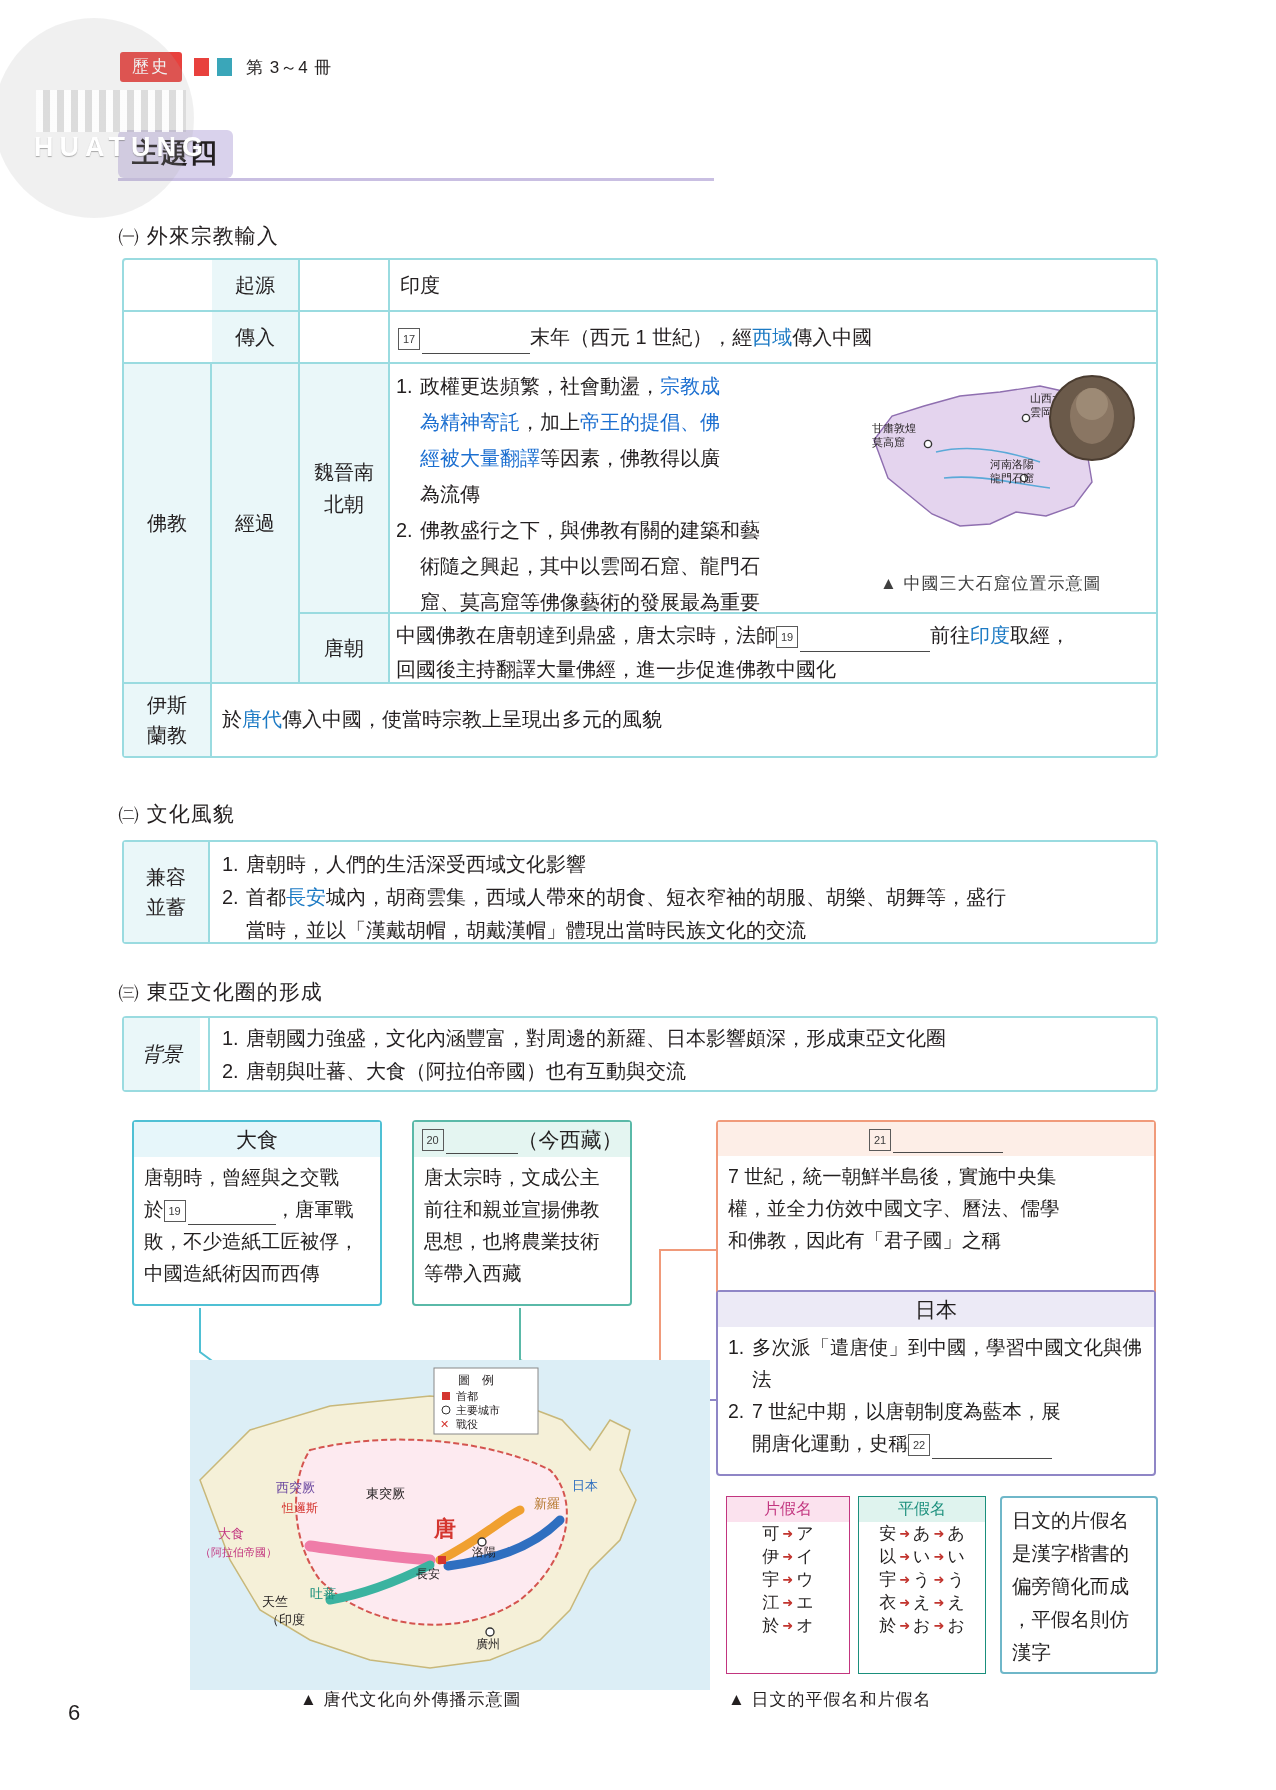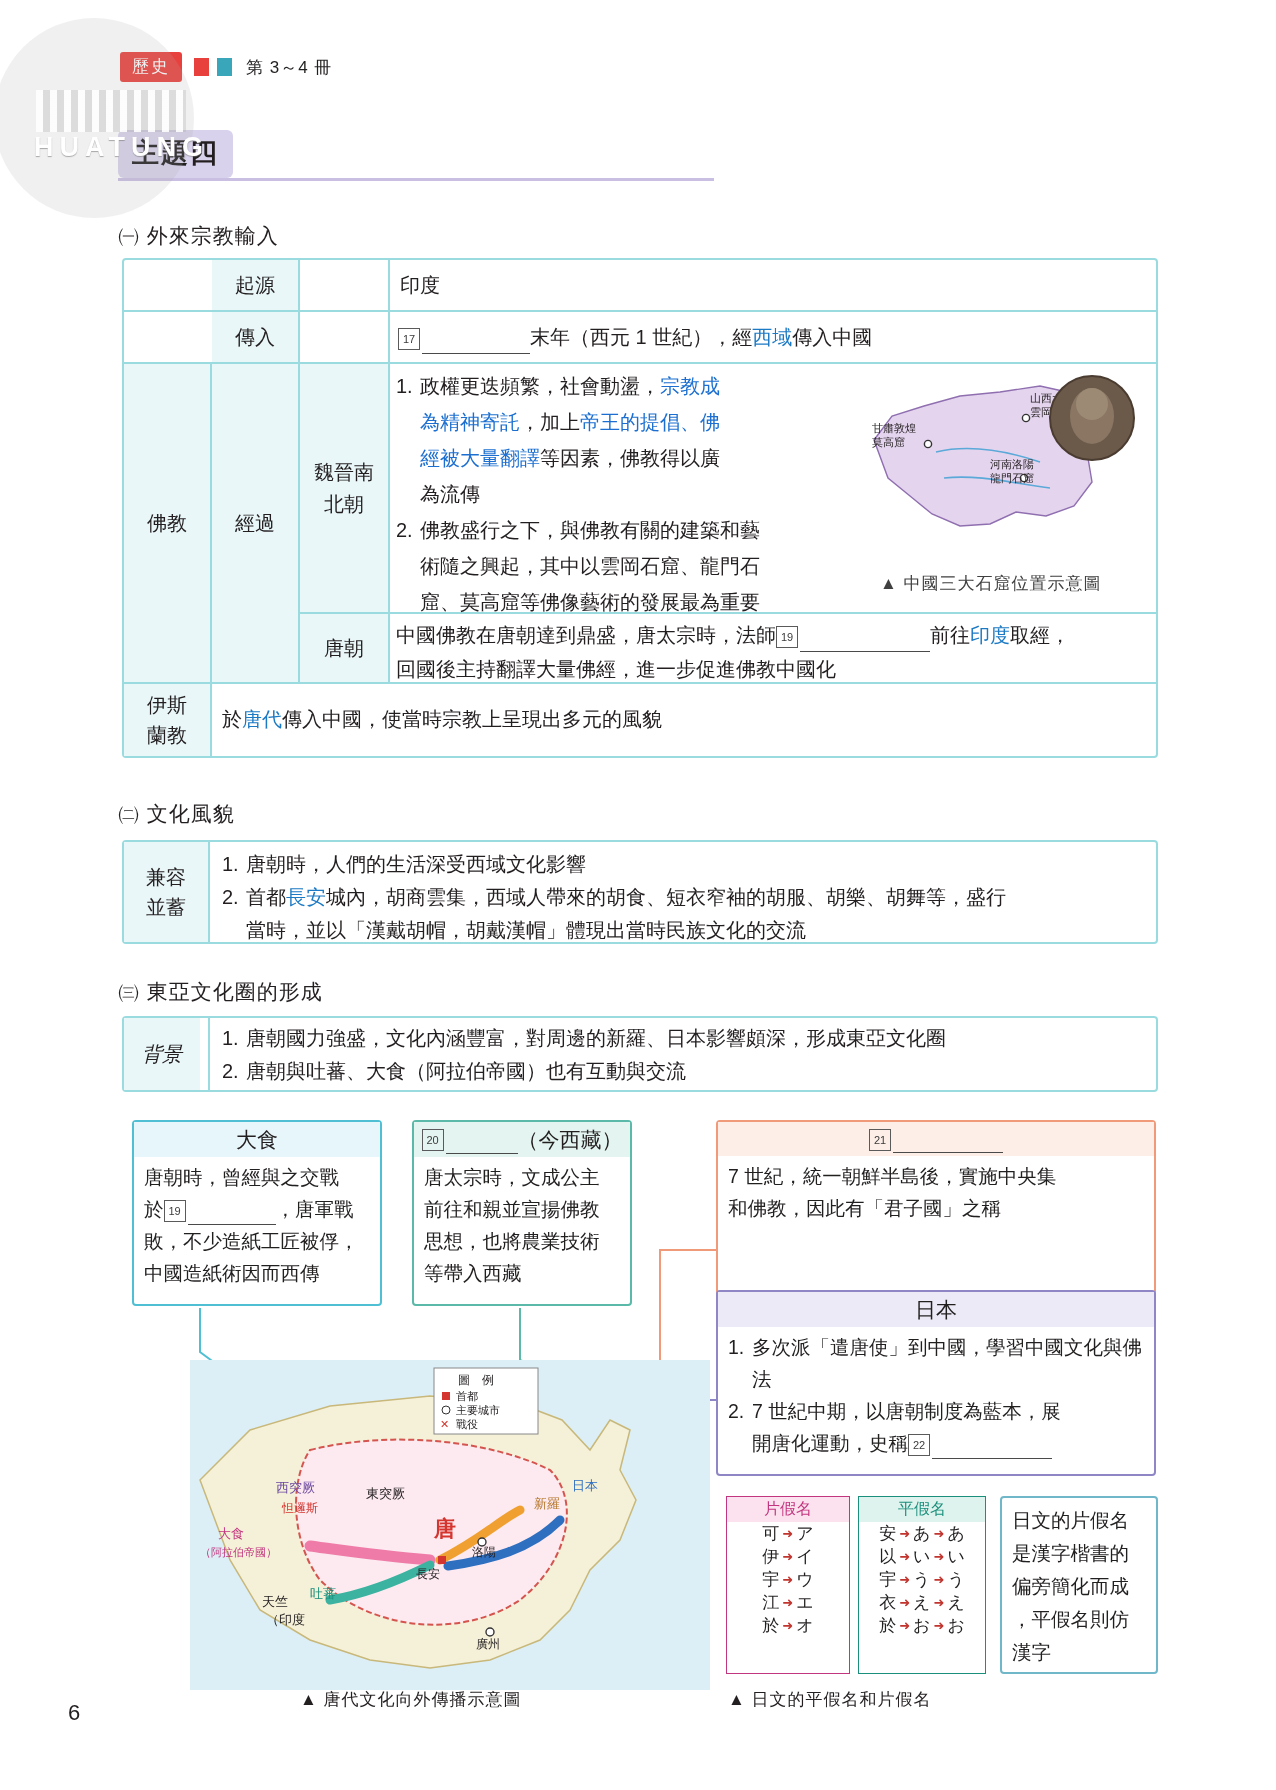--- a/index.html
+++ b/index.html
@@ -241,20 +241,21 @@
   </div>
 </div>
 
 <div class="box" style="left:716px;top:1120px;width:440px;height:178px;border:2px solid #f09a7a;background:#fff;">
   <div class="box-title" style="background:#fdeee7;display:flex;align-items:center;justify-content:center;">
     <span class="blank-num">21</span>
       <span class="ul-blank" style="width:110px;"></span>
   </div>
   <div class="box-body">
     <div>7 世紀，統一朝鮮半島後，實施中央集</div>
+    <div>權，並全力仿效中國文字、曆法、儒學</div>
     <div>和佛教，因此有「君子國」之稱</div>
   </div>
 </div>
 
 <div class="box" style="left:716px;top:1290px;width:440px;height:186px;border:2px solid #8f86c6;background:#fff;">
   <div class="box-title" style="background:#eceaf6;">日本</div>
   <div class="box-body">
     <div style="display:flex;">
         <span style="width:24px;flex:none;">1.</span>
         <span style="flex:1;">多次派「遣唐使」到中國，學習中國文化與佛法</span>

